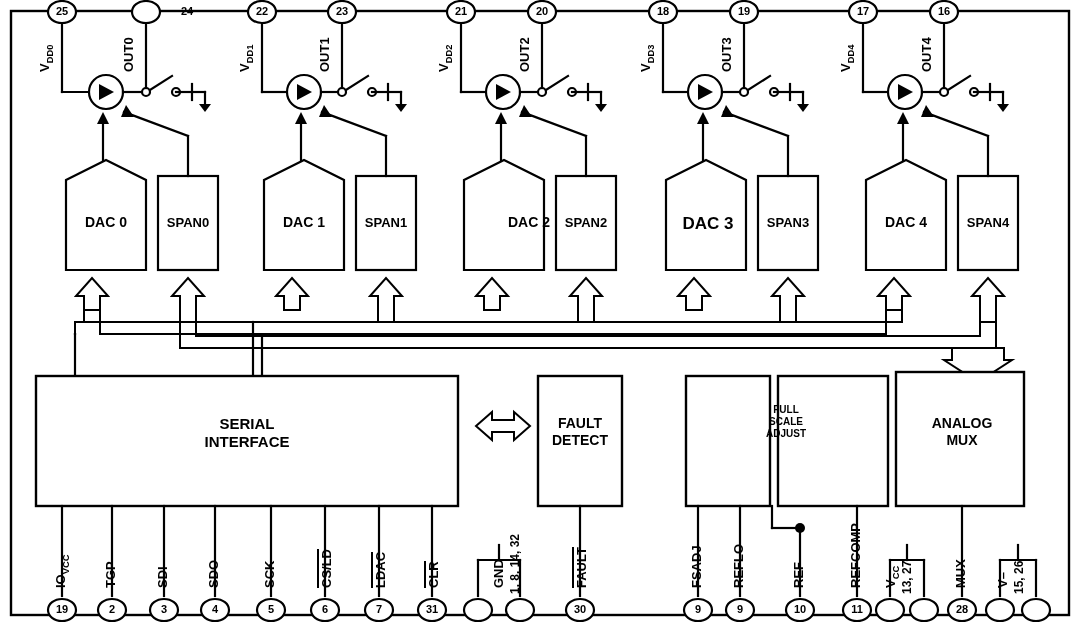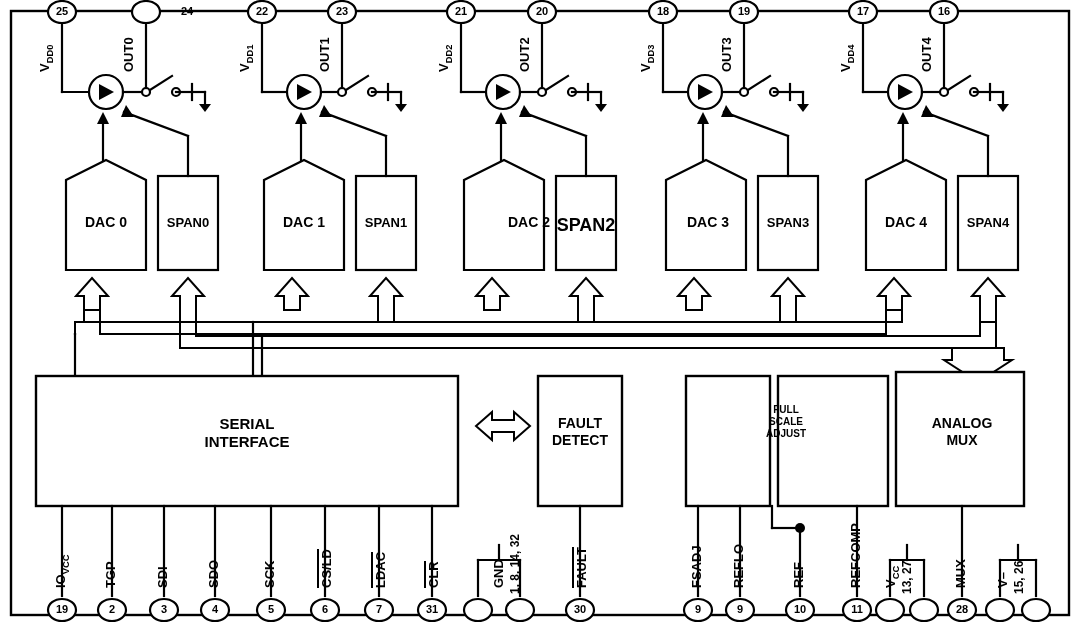--- a/index.html
+++ b/index.html
@@ -307,26 +307,26 @@
   <div class="lbl vert" style="left:437px; top:72px; font-size:13px;">V<sub>DD2</sub></div>
   <div class="lbl vert" style="left:518px; top:72px; font-size:13px;">OUT2</div>
   <div class="lbl vert" style="left:639px; top:72px; font-size:13px;">V<sub>DD3</sub></div>
   <div class="lbl vert" style="left:720px; top:72px; font-size:13px;">OUT3</div>
   <div class="lbl vert" style="left:839px; top:72px; font-size:13px;">V<sub>DD4</sub></div>
   <div class="lbl vert" style="left:920px; top:72px; font-size:13px;">OUT4</div>
 
   <div class="blocklbl" style="left:66px; top:214px; width:80px; font-size:14px;">DAC 0</div>
   <div class="blocklbl" style="left:264px; top:214px; width:80px; font-size:14px;">DAC 1</div>
   <div class="blocklbl" style="left:464px; top:214px; width:80px; font-size:14px;padding-left:25px;">DAC 2</div>
-  <div class="blocklbl" style="left:666px; top:214px; width:84px; font-size:14px;">DAC 3</div>
+  <div class="blocklbl" style="left:666px; top:214px; width:84px; font-size:17px;">DAC 3</div>
   <div class="blocklbl" style="left:866px; top:214px; width:80px; font-size:14px;">DAC 4</div>
 
   <div class="blocklbl" style="left:156px; top:215px; width:64px; font-size:13px;">SPAN0</div>
   <div class="blocklbl" style="left:354px; top:215px; width:64px; font-size:13px;">SPAN1</div>
-  <div class="blocklbl" style="left:554px; top:215px; width:64px; font-size:18px;">SPAN2</div>
+  <div class="blocklbl" style="left:554px; top:215px; width:64px; font-size:13px;">SPAN2</div>
   <div class="blocklbl" style="left:756px; top:215px; width:64px; font-size:13px;">SPAN3</div>
   <div class="blocklbl" style="left:956px; top:215px; width:64px; font-size:13px;">SPAN4</div>
 
   <div class="blocklbl" style="left:36px; top:415px; width:422px; font-size:15px;">SERIAL<br>INTERFACE</div>
   <div class="blocklbl" style="left:538px; top:415px; width:84px; font-size:14px;">FAULT<br>DETECT</div>
   <div class="blocklbl" style="left:700px; top:404px; width:84px; font-size:10px;padding-left:44px;">FULL<br>SCALE<br>ADJUST</div>
   <div class="blocklbl" style="left:896px; top:415px; width:132px; font-size:14px;">ANALOG<br>MUX</div>
 
   <div class="lbl vert" style="left:54px; top:588px; font-size:13px;">IO<sub>VCC</sub></div>
   <div class="lbl vert" style="left:104px; top:588px; font-size:13px;">TGP</div>

